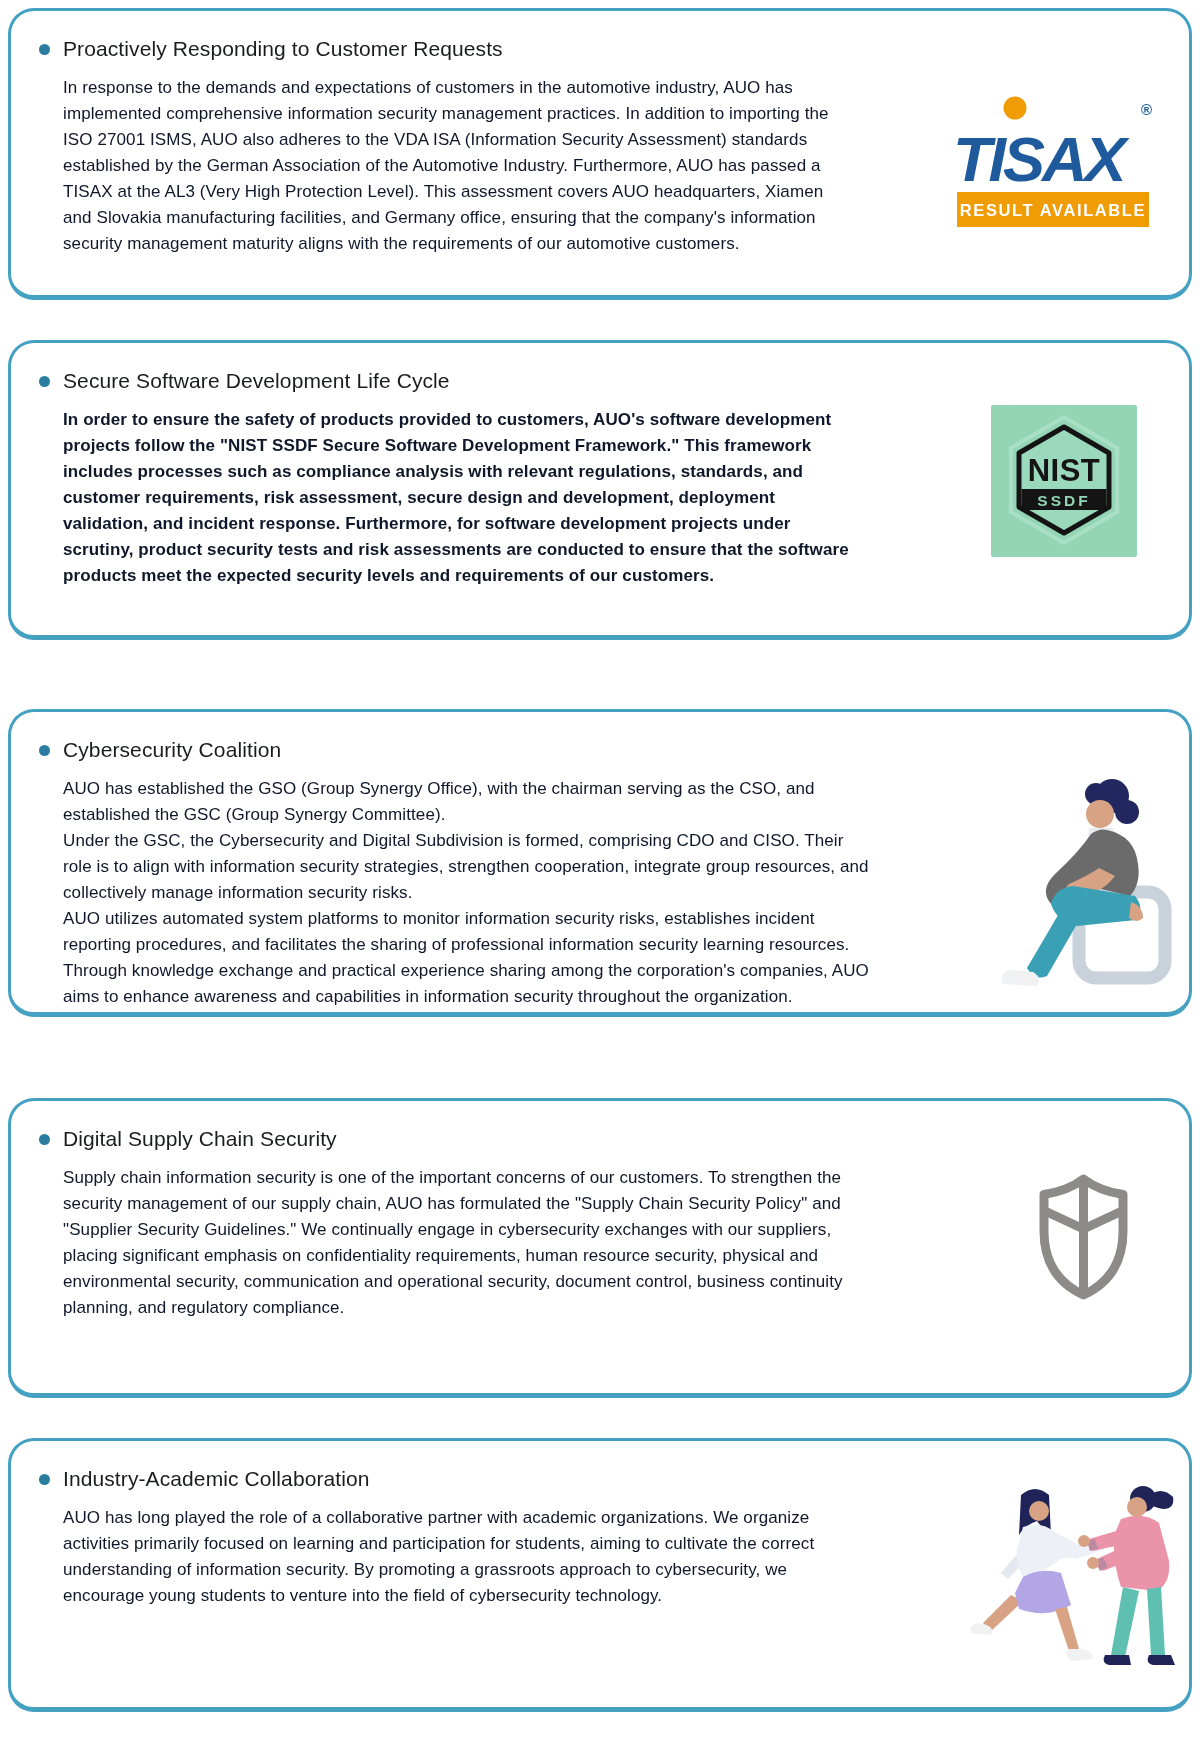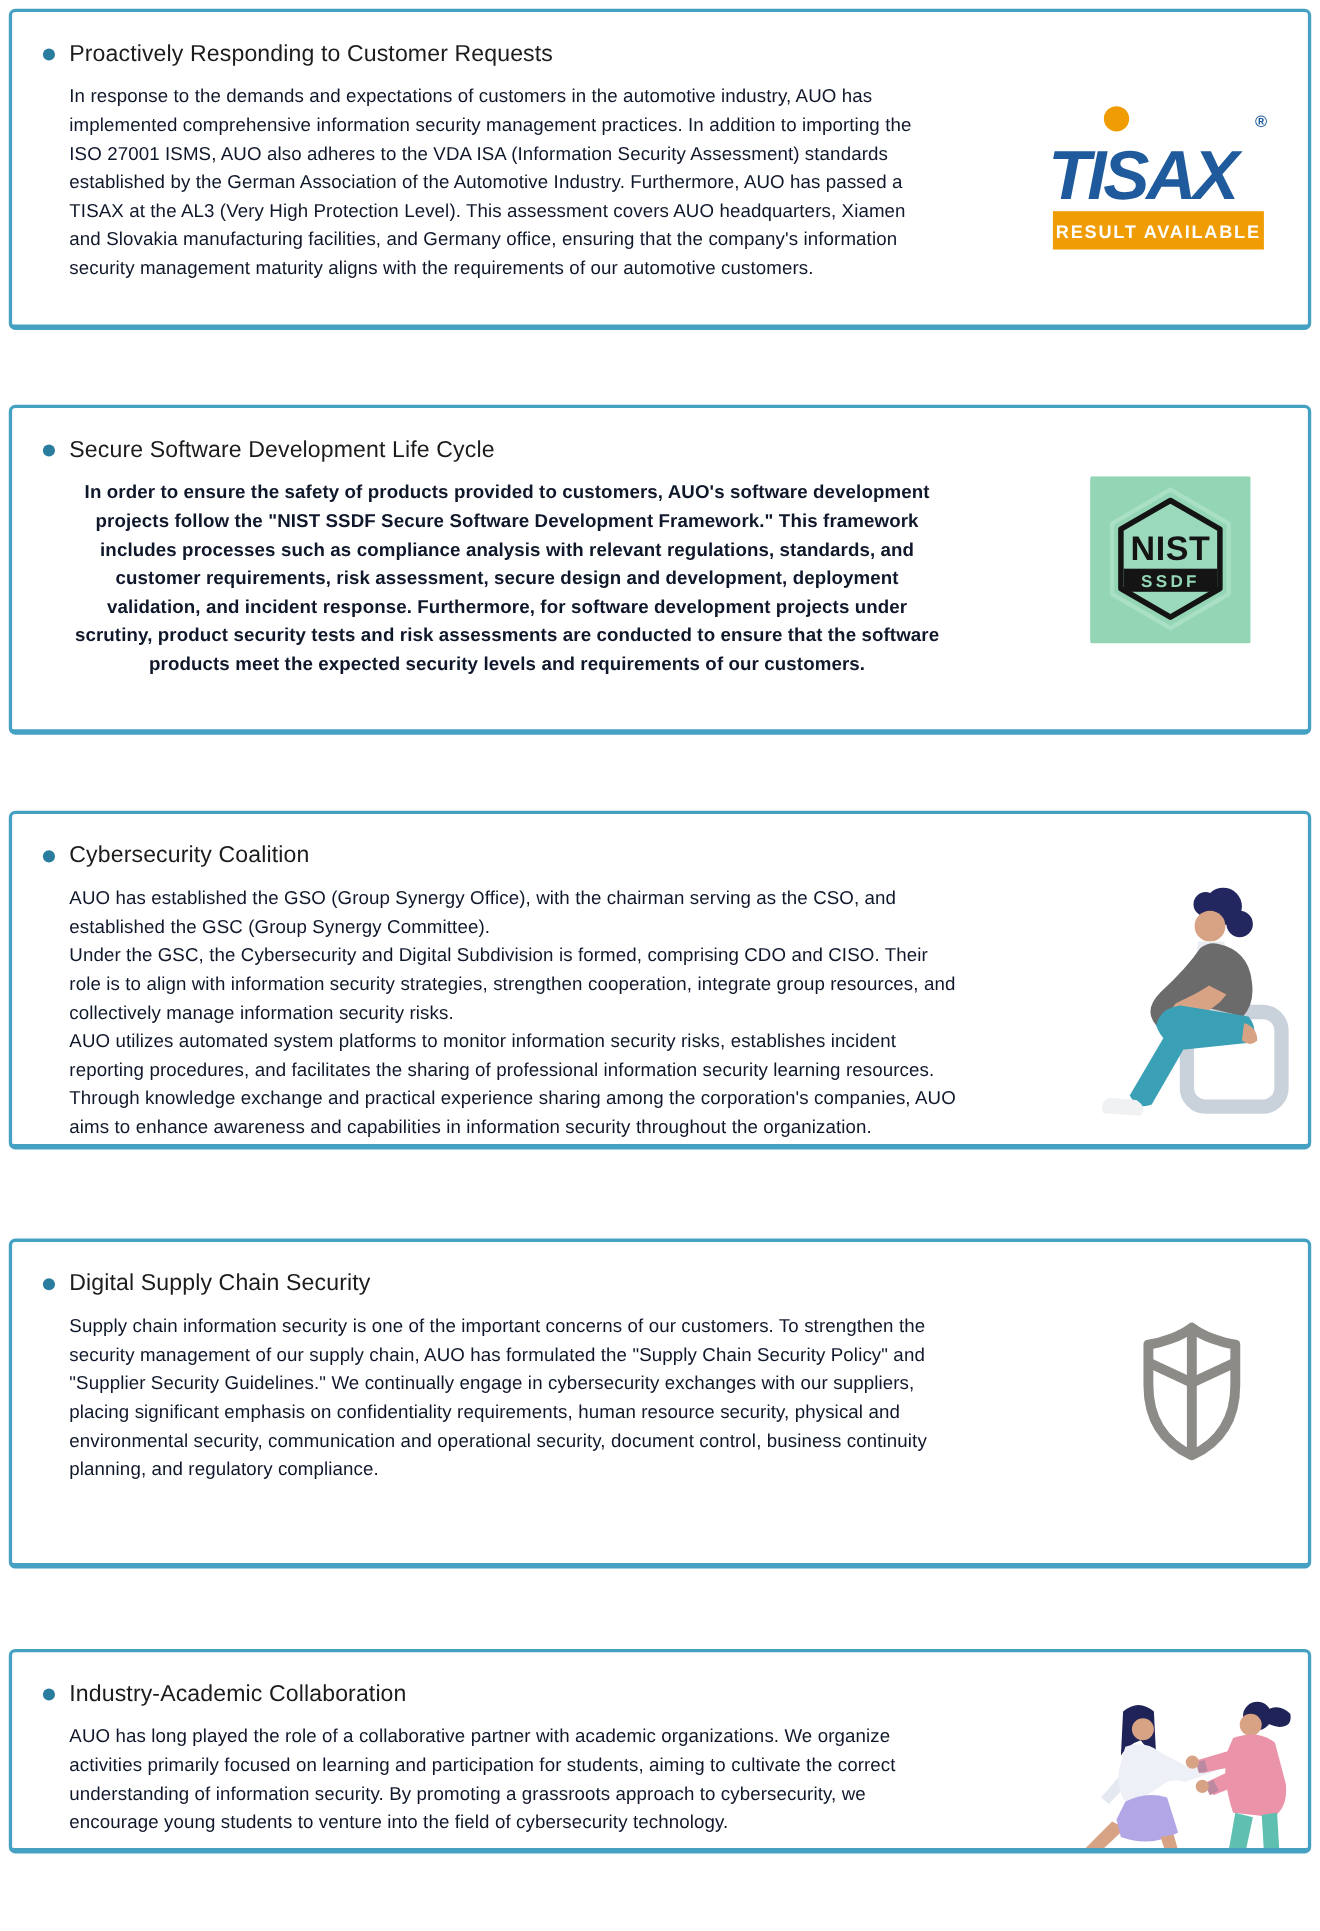--- a/index.html
+++ b/index.html
@@ -10,29 +10,29 @@
   }
   .page {
     width: 1200px;
     padding: 8px 8px 11px 8px;
   }
   .card {
     position: relative;
     background: #ffffff;
     border: 3px solid #44A1C2;
     border-bottom-width: 5px;
-    border-radius: 6px;
+    border-radius: 26px;
     padding: 18px 36px 26px 28px;
     overflow: hidden;
   }
   .card.c1 { height: 292px; }
-  .card.c2 { height: 300px; margin-top: 68px; text-align: center; }
+  .card.c2 { height: 300px; margin-top: 40px; }
   .card.c3 { height: 308px; margin-top: 69px; }
   .card.c4 { height: 300px; margin-top: 81px; }
-  .card.c5 { height: 186px; margin-top: 73px; }
+  .card.c5 { height: 274px; margin-top: 40px; }
 
   .card-title {
     display: flex;
     align-items: center;
     gap: 13px;
     margin: 8px 0 14px 0;
     font-size: 21px;
     font-weight: 500;
     color: #1B1C1E;
     letter-spacing: 0.1px;

